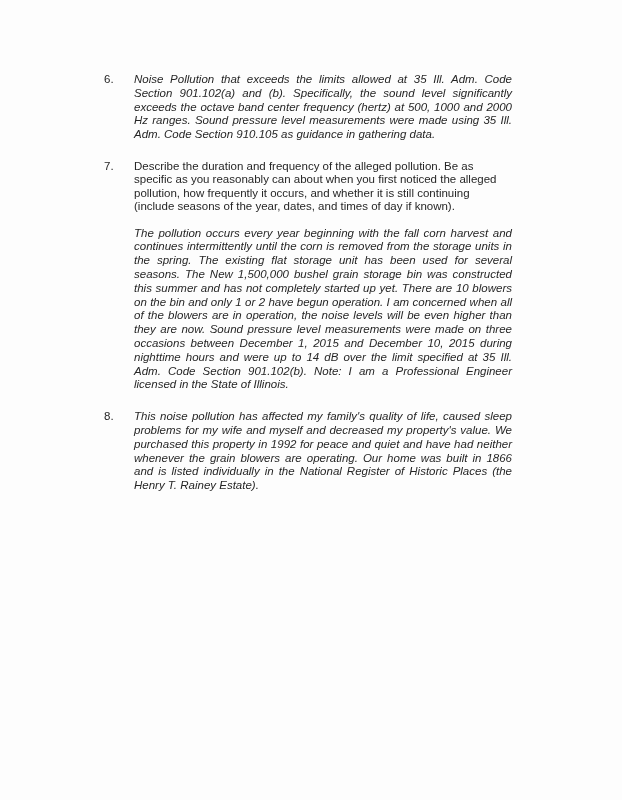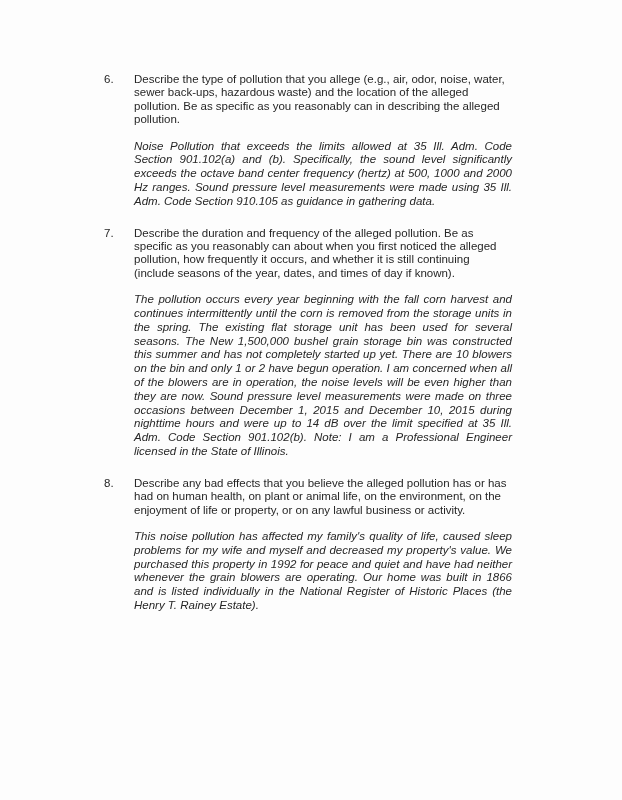--- a/index.html
+++ b/index.html
@@ -53,34 +53,32 @@
   }
 </style>
 </head>
 <body>
 
 <div class="page">
 
   <div class="item">
     <div class="num">6.</div>
     <div class="content">
-      <p class="question">Describe the type of pollution that you allege (e.g., air, odor, noise, water, sewer back-ups, hazardous waste) and the location of the alleged pollution.  Be as specific as you reasonably can in describing the alleged pollution.</p>
       <p class="answer">Noise Pollution that exceeds the limits allowed at 35 Ill. Adm. Code Section 901.102(a) and (b).  Specifically, the sound level significantly exceeds the octave band center frequency (hertz) at 500, 1000 and 2000 Hz ranges.  Sound pressure level measurements were made using 35 Ill. Adm. Code Section 910.105 as guidance in gathering data.</p>
     </div>
   </div>
 
   <div class="item">
     <div class="num">7.</div>
     <div class="content">
       <p class="question">Describe the duration and frequency of the alleged pollution.  Be as specific as you reasonably can about when you first noticed the alleged pollution, how frequently it occurs, and whether it is still continuing (include seasons of the year, dates, and times of day if known).</p>
       <p class="answer">The pollution occurs every year beginning with the fall corn harvest and continues intermittently until the corn is removed from the storage units in the spring.  The existing flat storage unit has been used for several seasons.  The New 1,500,000 bushel grain storage bin was constructed this summer and has not completely started up yet.  There are 10 blowers on the bin and only 1 or 2 have begun operation.  I am concerned when all of the blowers are in operation, the noise levels will be even higher than they are now.  Sound pressure level measurements were made on three occasions between December 1, 2015 and December 10, 2015 during nighttime hours and were up to 14 dB over the limit specified at 35 Ill. Adm. Code Section 901.102(b).  Note: I am a Professional Engineer licensed in the State of Illinois.</p>
     </div>
   </div>
 
   <div class="item">
     <div class="num">8.</div>
     <div class="content">
-      <p class="question">Describe any bad effects that you believe the alleged pollution has or has had on human health, on plant or animal life, on the environment, on the enjoyment of life or property, or on any lawful business or activity.</p>
       <p class="answer">This noise pollution has affected my family's quality of life, caused sleep problems for my wife and myself and decreased my property's value.  We purchased this property in 1992 for peace and quiet and have had neither whenever the grain blowers are operating.  Our home was built in 1866 and is listed individually in the National Register of Historic Places (the Henry T. Rainey Estate).</p>
     </div>
   </div>
 
 </div>
 
 </body></html>

